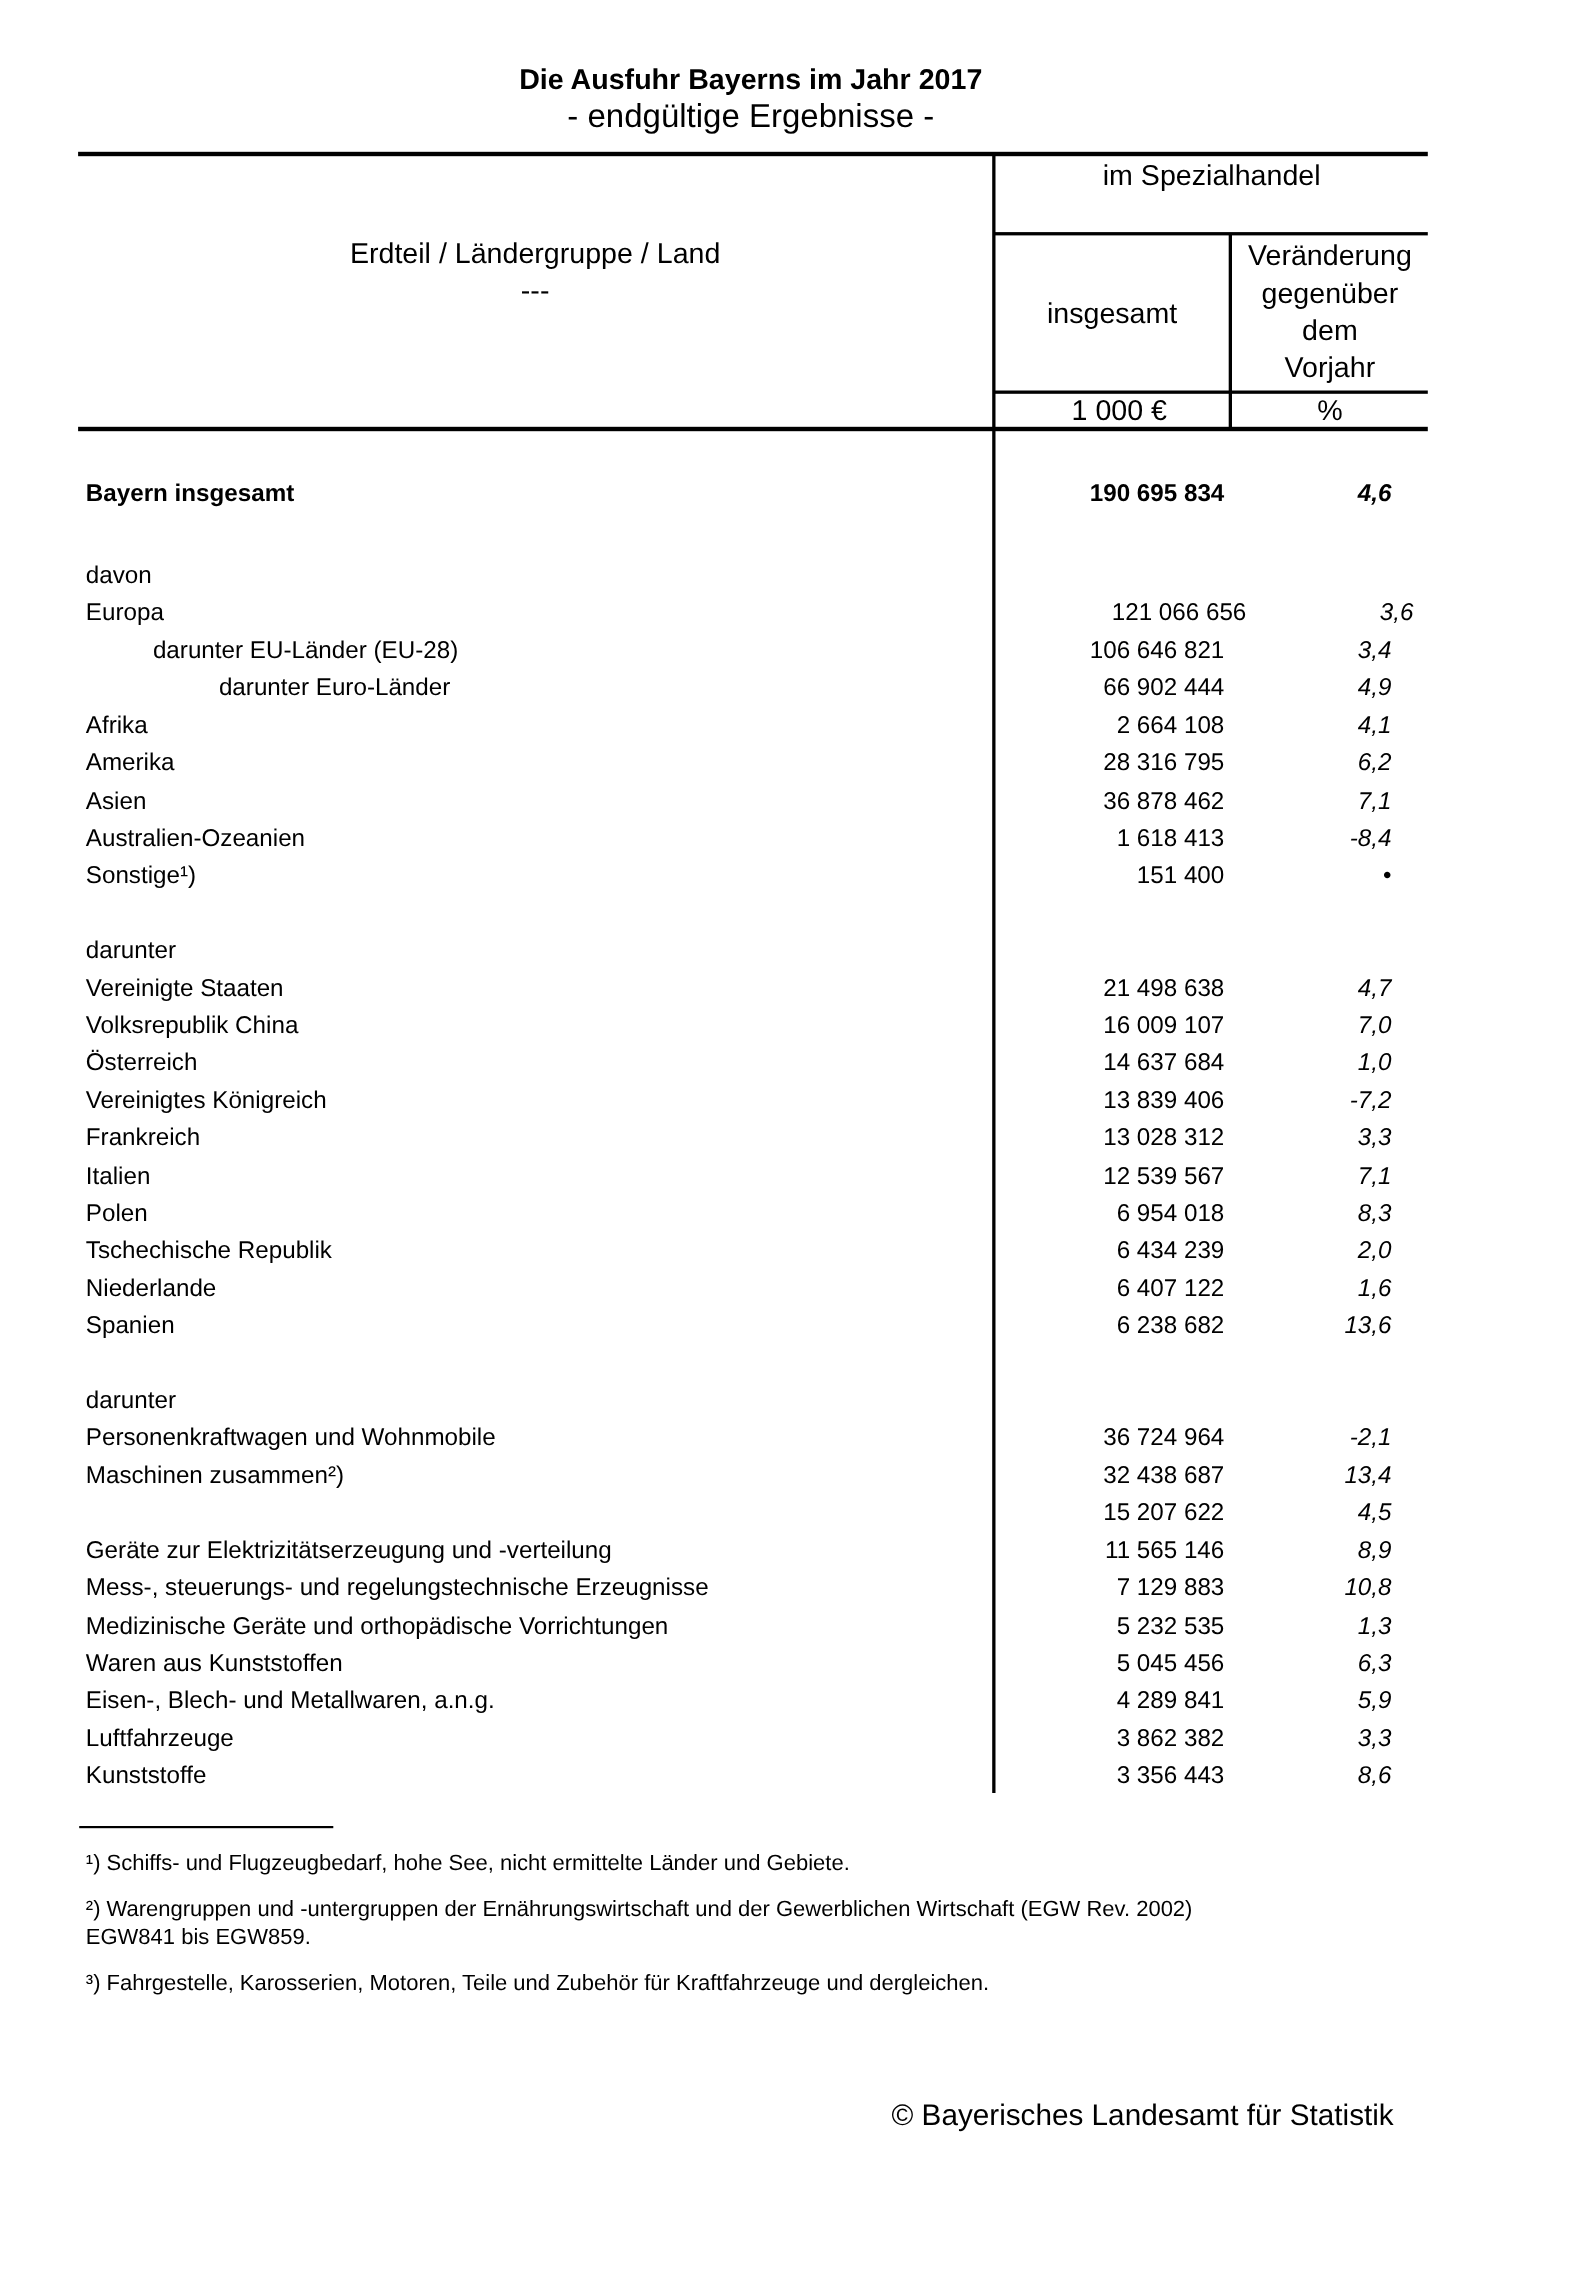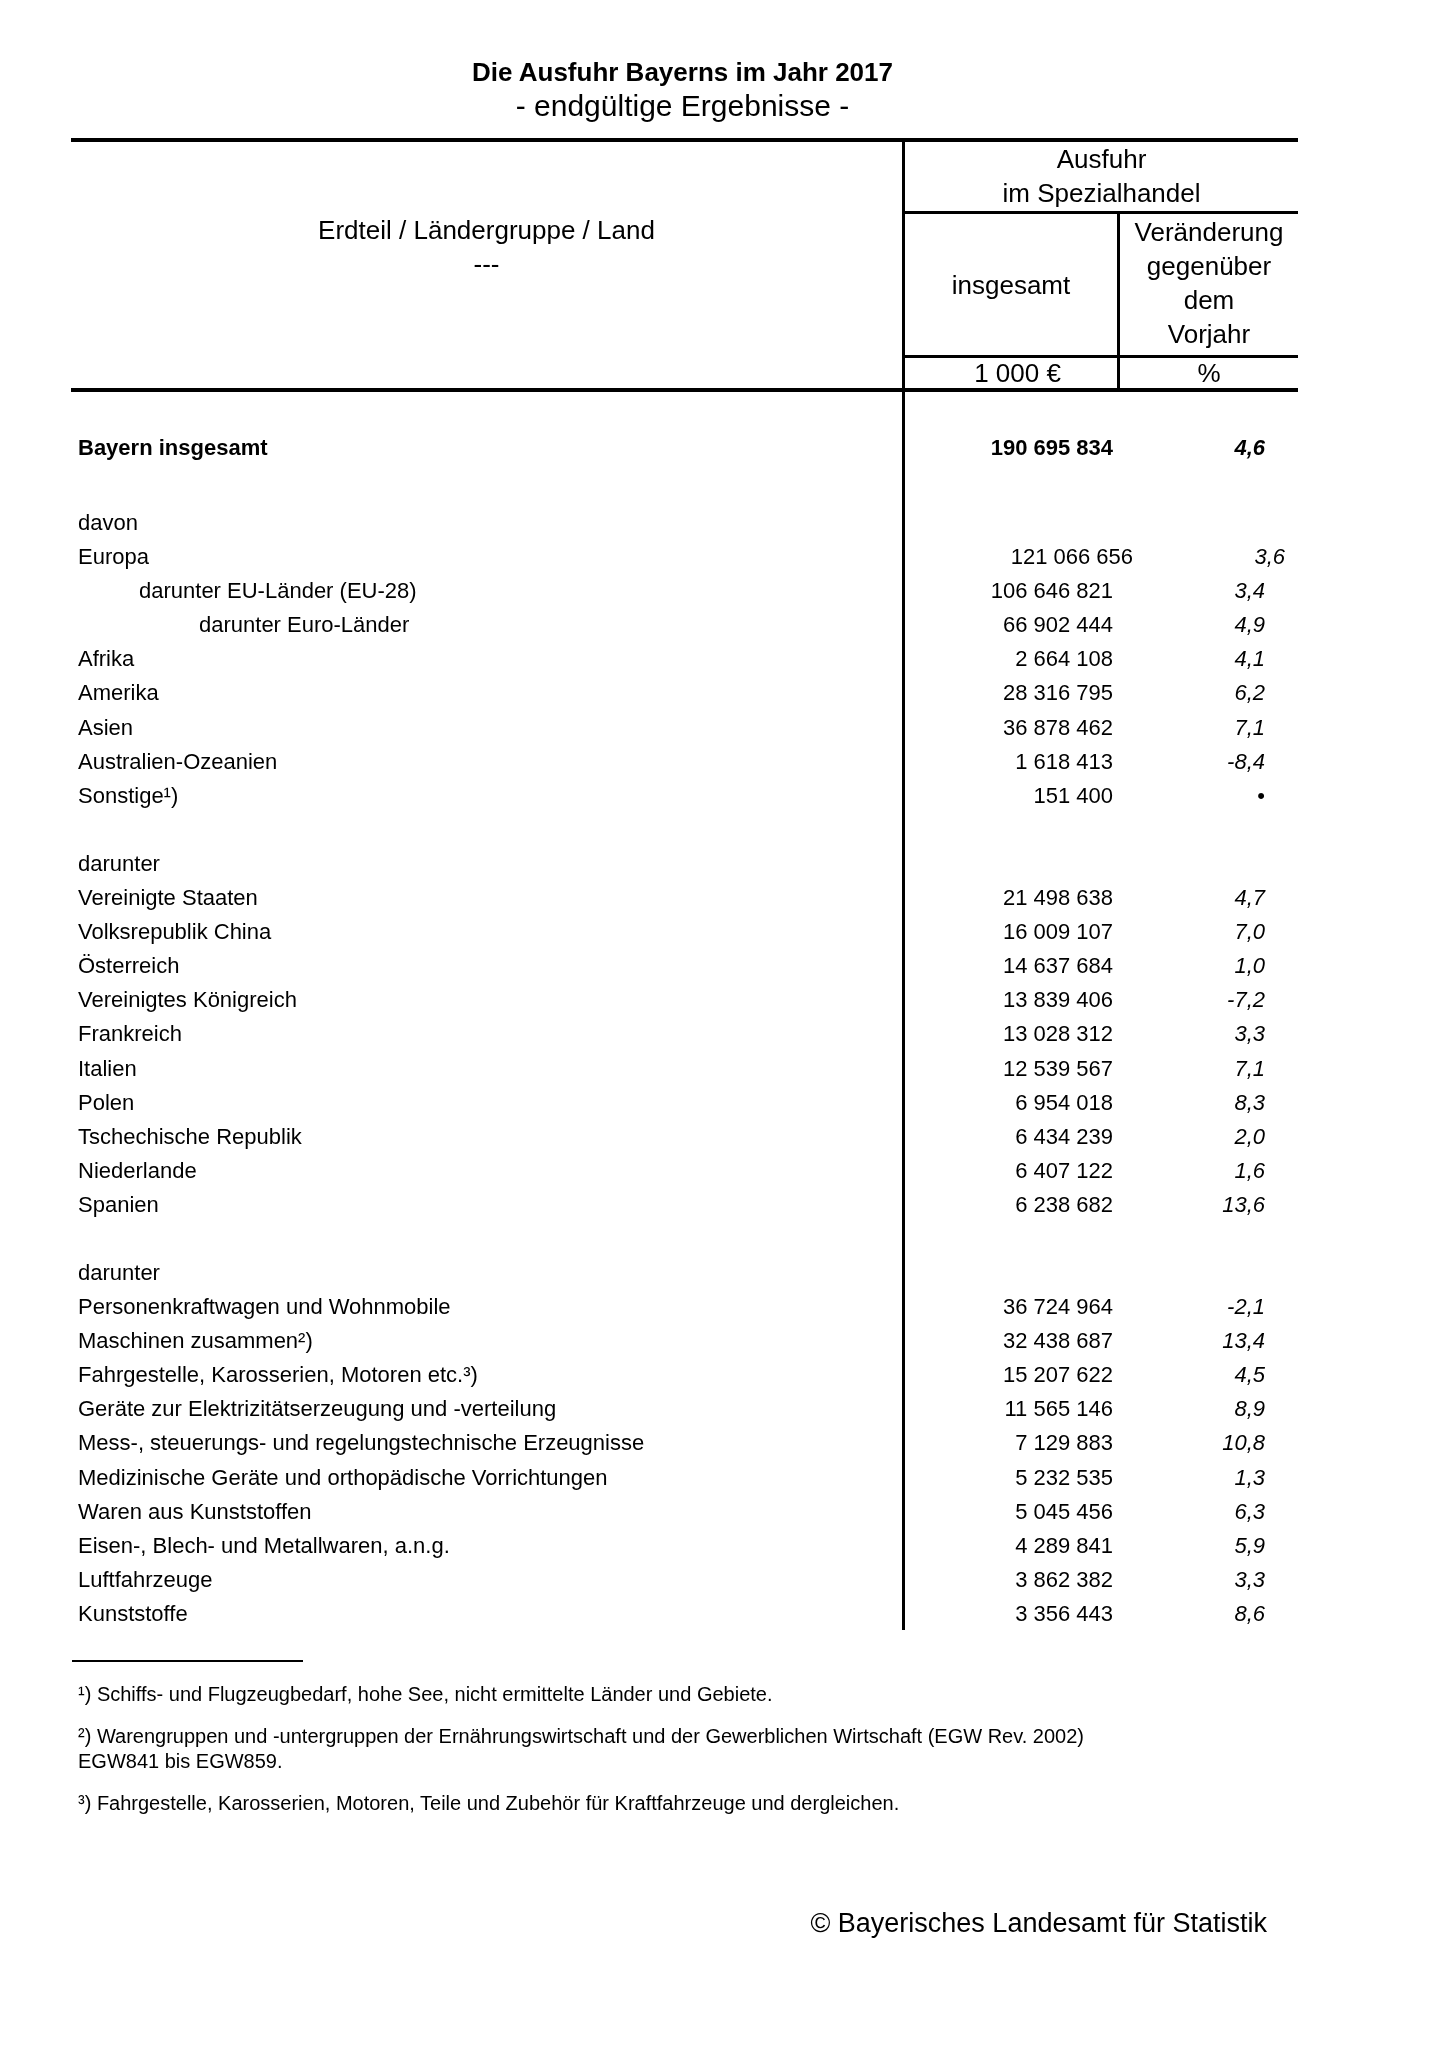--- a/index.html
+++ b/index.html
@@ -51,21 +51,20 @@
 <div class="abs vline" style="left:1117px; top:212px; width:3px; height:177px;"></div>
 <div class="abs hline" style="left:903px; top:355px; width:395px; height:3px;"></div>
 <div class="abs hline" style="left:71px; top:388px; width:1227px; height:4px;"></div>
 
 <div class="abs hdr" style="left:71px; width:831px; top:213px;">
   <div>Erdteil / Ländergruppe / Land</div>
   <div>---</div>
 </div>
 
 <div class="abs hdr" style="left:905px; width:393px; top:142px;">
-  <div>Ausfuhr</div>
   <div>im Spezialhandel</div>
 </div>
 
 <div class="abs hdr" style="left:905px; width:212px; top:268px;">insgesamt</div>
 
 <div class="abs hdr" style="left:1120px; width:178px; top:215px;">
   <div>Veränderung</div>
   <div>gegenüber</div>
   <div>dem</div>
   <div>Vorjahr</div>
@@ -190,21 +189,20 @@
       <span class="label">Personenkraftwagen und Wohnmobile</span>
       <span class="val">36 724 964</span>
       <span class="pct">-2,1</span>
     </div>
     <div class="row" style="top: 1324.1px;">
       <span class="label">Maschinen zusammen²)</span>
       <span class="val">32 438 687</span>
       <span class="pct">13,4</span>
     </div>
     <div class="row" style="top: 1358.2px;">
-      <span class="label">Fahrgestelle, Karosserien, Motoren etc.³)</span>
       <span class="val">15 207 622</span>
       <span class="pct">4,5</span>
     </div>
     <div class="row" style="top: 1392.3px;">
       <span class="label">Geräte zur Elektrizitätserzeugung und -verteilung</span>
       <span class="val">11 565 146</span>
       <span class="pct">8,9</span>
     </div>
     <div class="row" style="top: 1426.4px;">
       <span class="label">Mess-, steuerungs- und regelungstechnische Erzeugnisse</span>

